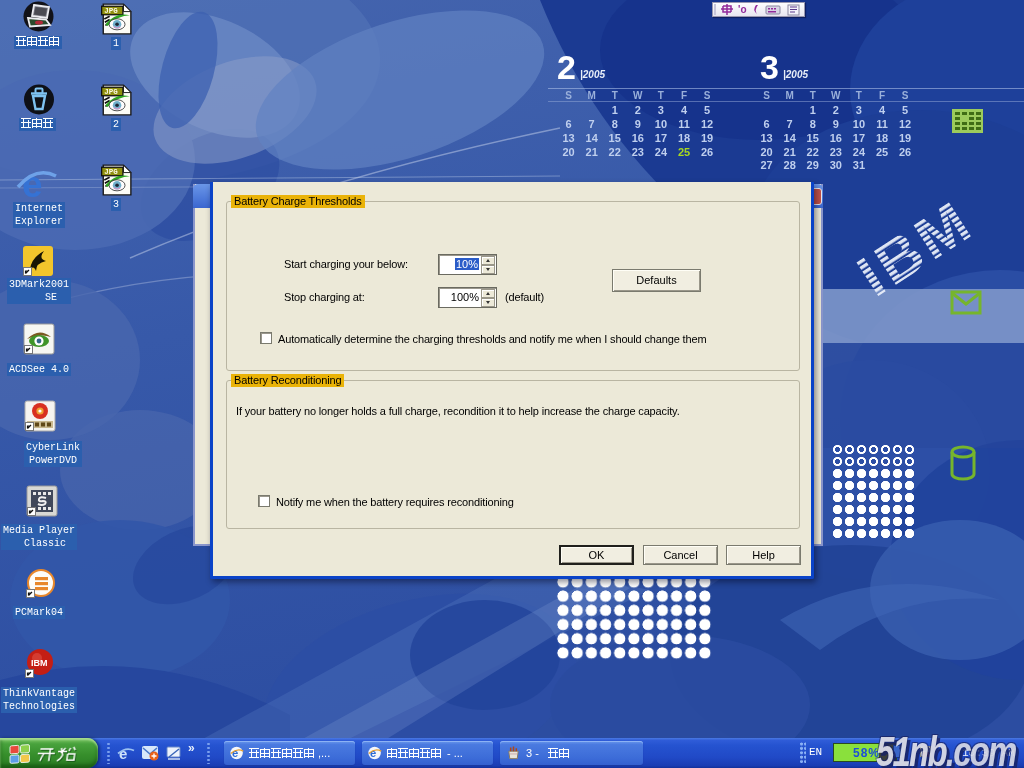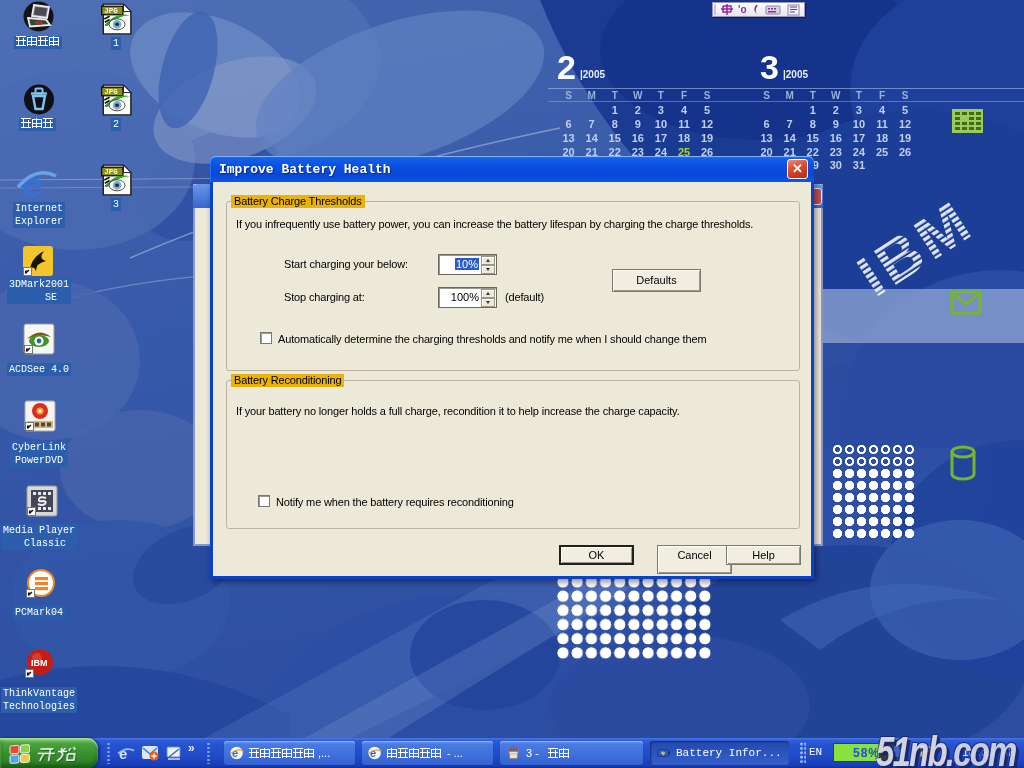--- a/index.html
+++ b/index.html
@@ -25,21 +25,21 @@
 
 
 .lbl{position:absolute;background:#2b5fae;color:#fff;font-family:"Liberation Mono",monospace;font-size:10px;line-height:13px;text-align:center;padding:0 2px;white-space:pre;}
 
 
 .cal{position:absolute;width:165px;color:#bfcfee;font-weight:bold;font-size:11px;}
 .cal .hdr{display:flex;color:#9ab0da;font-size:10px;}
 .cal .row{display:flex;}
 .cal .c{width:23.1px;text-align:center;height:13.9px;line-height:13.9px;}
 .bignum{position:absolute;color:#fff;font-weight:bold;font-size:34px;line-height:30px;}
-.yr{position:absolute;color:#e8eef8;font-weight:bold;font-size:10px;}
+.yr{position:absolute;color:#e8eef8;font-weight:bold;font-size:10px;font-style:italic;}
 
 
 #dlg{position:absolute;left:210px;top:182px;width:604px;height:397px;background:#ece9d8;border:3px solid #0a43c8;border-top:none;border-radius:0 0 2px 2px;box-shadow:2px 3px 6px rgba(0,0,20,.45);}
 #tbar{position:absolute;left:-3px;top:-26px;width:604px;height:26px;border-radius:6px 6px 0 0;
 background:linear-gradient(180deg,#2a7cf0 0%,#1560ea 8%,#0a50e2 40%,#0848d8 70%,#0f55e8 100%);
 box-shadow:inset 0 1px 0 #7fb3f8, inset 1px 0 0 #2a6cf0;}
 #tbar .ttl{position:absolute;left:9px;top:6px;color:#fff;font-family:"Liberation Mono",monospace;font-weight:bold;font-size:13px;letter-spacing:0;text-shadow:1px 1px 1px #0a2a80;}
 #xbtn{position:absolute;right:6px;top:3px;width:21px;height:20px;border-radius:3px;border:1px solid #fff;
 background:linear-gradient(160deg,#f0926e 0%,#e25438 35%,#c93a22 70%,#b03018 100%);
 color:#fff;font-size:13px;font-weight:bold;text-align:center;line-height:18px;}
@@ -382,21 +382,21 @@
  <circle cx="16" cy="11" r="8" fill="#d83020"></circle>
  <circle cx="16" cy="11" r="3.6" fill="#f0a030"></circle>
  <circle cx="16" cy="11" r="1.6" fill="#fff"></circle>
  <rect x="3" y="21" width="26" height="7" fill="#c8b890"></rect>
  <rect x="5" y="22.5" width="4" height="4" fill="#604818"></rect>
       <rect x="11" y="22.5" width="4" height="4" fill="#604818"></rect>
       <rect x="17" y="22.5" width="4" height="4" fill="#604818"></rect>
       <rect x="23" y="22.5" width="4" height="4" fill="#604818"></rect>
  <use href="#shortcut" x="1" y="22" width="9" height="9"></use>
 </svg>
-<div class="lbl" style="left:10px;top:441px;text-align:center;">CyberLink
+<div class="lbl" style="left:24px;top:441px;text-align:center;">CyberLink
 PowerDVD</div>
 
 <svg class="abs" style="left:26px;top:485px" width="32" height="32" viewBox="0 0 32 32">
  <rect x="1" y="1" width="30" height="30" rx="2" fill="#d8d8d4" stroke="#999"></rect>
  <rect x="5" y="5" width="22" height="22" fill="#40485a"></rect>
  <g fill="#e8e8e8">
   <rect x="7" y="7" width="3" height="3"></rect>
         <rect x="12" y="7" width="3" height="3"></rect>
         <rect x="17" y="7" width="3" height="3"></rect>
         <rect x="22" y="7" width="3" height="3"></rect>
@@ -440,27 +440,22 @@
 <svg class="abs" style="left:100px;top:163px" width="32" height="34" viewBox="0 0 30 32">
       <use href="#jpgic" width="30" height="32"></use>
     </svg>
 <div class="lbl" style="left:111px;top:198px;">3</div>
 
 <div class="abs" style="left:193px;top:184px;width:630px;height:362px;background:#ece9d8;border:2px solid #8a96cc;border-top:none;"></div>
 <div class="abs" style="left:193px;top:184px;width:630px;height:24px;border-radius:5px 5px 0 0;background:linear-gradient(180deg,#6a96e8,#3a66d0);"></div>
 <div class="abs" style="left:809px;top:188px;width:13px;height:17px;background:#c05048;border:1px solid #e8e8f0;border-radius:3px;"></div>
 
 <div id="dlg">
- <div id="tbar">
-        <span class="ttl">Improve Battery Health</span>
-        <div id="xbtn">✕</div>
-      </div>
  <div class="grp" style="left:13px;top:19px;width:574px;height:170px;">
   <span class="gt">Battery Charge Thresholds</span>
-  <div class="t11" style="left:9px;top:16px;">If you infrequently use battery power, you can increase the battery lifespan by charging the charge thresholds.</div>
   <div class="t11" style="left:57px;top:56px;">Start charging your below:</div>
   <div class="t11" style="left:57px;top:89px;">Stop charging at:</div>
   <div class="spin" style="left:211px;top:52px;">
           <span class="v" style="background:#2a5cc8;color:#fff;padding:0 1px;">10%</span>
           <div class="spb up"></div>
           <div class="spb dn"></div>
         </div>
   <div class="spin" style="left:211px;top:85px;">
           <span class="v">100%</span>
           <div class="spb up"></div>
@@ -471,21 +466,21 @@
   <div class="cb" style="left:33px;top:130px;"></div>
   <div class="t11" style="left:51px;top:131px;">Automatically determine the charging thresholds and notify me when I should change them</div>
  </div>
  <div class="grp" style="left:13px;top:198px;width:574px;height:149px;">
   <span class="gt">Battery Reconditioning</span>
   <div class="t11" style="left:9px;top:24px;">If your battery no longer holds a full charge, recondition it to help increase the charge capacity.</div>
   <div class="cb" style="left:31px;top:114px;"></div>
   <div class="t11" style="left:49px;top:115px;">Notify me when the battery requires reconditioning</div>
  </div>
  <div class="btn def" style="left:346px;top:363px;width:75px;height:20px;line-height:16px;">OK</div>
- <div class="btn" style="left:444px;top:363px;width:75px;height:29px;line-height:18px;">Cancel</div>
+ <div class="btn" style="left:430px;top:363px;width:75px;height:20px;line-height:18px;">Cancel</div>
  <div class="btn" style="left:513px;top:363px;width:75px;height:20px;line-height:18px;">Help</div>
 </div>
 
 <div id="tb">
 
  <div class="abs" style="left:0;top:0;width:98px;height:30px;border-radius:0 11px 11px 0;
    background:linear-gradient(180deg,#7fc66a 0%,#48a23c 20%,#378f2c 55%,#2e8226 85%,#1e6a18 100%);
    box-shadow:inset 0 2px 2px #a5dc8e, inset 0 -3px 4px #1a5c14, 2px 0 3px rgba(0,20,60,.5);"></div>
  <svg class="abs" style="left:9px;top:5px" width="22" height="21" viewBox="0 0 22 21">
   <g transform="skewY(-4)" stroke="#f0f6f0" stroke-width="0.9">
@@ -542,28 +537,20 @@
  </div>
  <div class="tbtn" style="left:500px;width:143px;">
   <svg class="abs" style="left:6px;top:4px" width="15" height="16" viewBox="0 0 16 16">
    <path d="M3,6 L13,6 L12,14 L4,14 Z" fill="#e8e4da" stroke="#8a7a5a"></path>
    <path d="M5,6 L5,2 M8,6 L8,1 M11,6 L11,3" stroke="#b04818" stroke-width="1.6"></path>
    <path d="M4,9 L12,9" stroke="#caa"></path>
   </svg>
   <span style="position:absolute;left:26px;top:0;color:#fff;">3 - </span>
   <span style="position:absolute;left:48px;top:7px;line-height:10px;"><span class="zh"></span><span class="zh b"></span></span>
  </div>
- <div class="tbtn prs" style="left:650px;width:139px;">
-  <svg class="abs" style="left:7px;top:5px" width="14" height="14" viewBox="0 0 16 16">
-   <rect x="1" y="4" width="12" height="8" rx="1" fill="#2858c0" stroke="#183878"></rect>
-   <rect x="13" y="6" width="2" height="4" fill="#183878"></rect>
-   <path d="M7,5 L4,9 L7,9 L6,12 L10,7.5 L7,7.5 Z" fill="#f8d020"></path>
-  </svg>
-  <span style="position:absolute;left:26px;top:0;color:#fff;font-family:'Liberation Mono',monospace;font-size:11px;">Battery Infor...</span>
- </div>
 
  <div class="abs" style="left:800px;top:4px;width:6px;height:22px;background:radial-gradient(circle at 1.5px 2px,#8ab0f4 0 1.2px,transparent 1.8px);background-size:4px 4.4px;"></div>
  <div class="abs" style="left:809px;top:8px;color:#fff;font-size:11px;font-family:'Liberation Mono',monospace;">EN</div>
  <div class="abs" style="left:833px;top:5px;width:64px;height:19px;background:#8ae03c;border:1px solid #2a4a20;">
   <div class="abs" style="right:0;top:0;width:17px;height:17px;background:#3a3f3a;"></div>
   <div class="abs" style="left:19px;top:2px;color:#1d4ed8;font-size:12px;font-weight:bold;letter-spacing:1px;">58%</div>
  </div>
  <div class="abs" style="left:893px;top:7px;width:12px;height:13px;background:#3a66c8;border:1px solid #1a3a88;"></div>
       <div class="abs" style="left:920px;top:8px;width:11px;height:11px;background:#e8e8e8;border:1px solid #888;">
         <div class="abs" style="left:2px;top:5px;width:6px;height:5px;background:#d02818;"></div>

